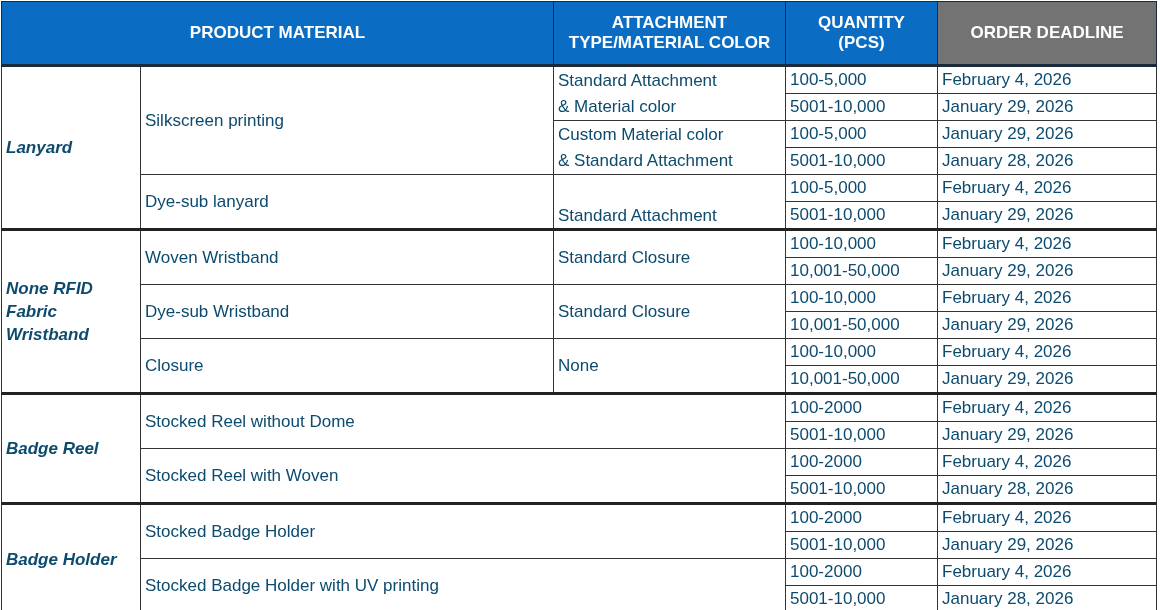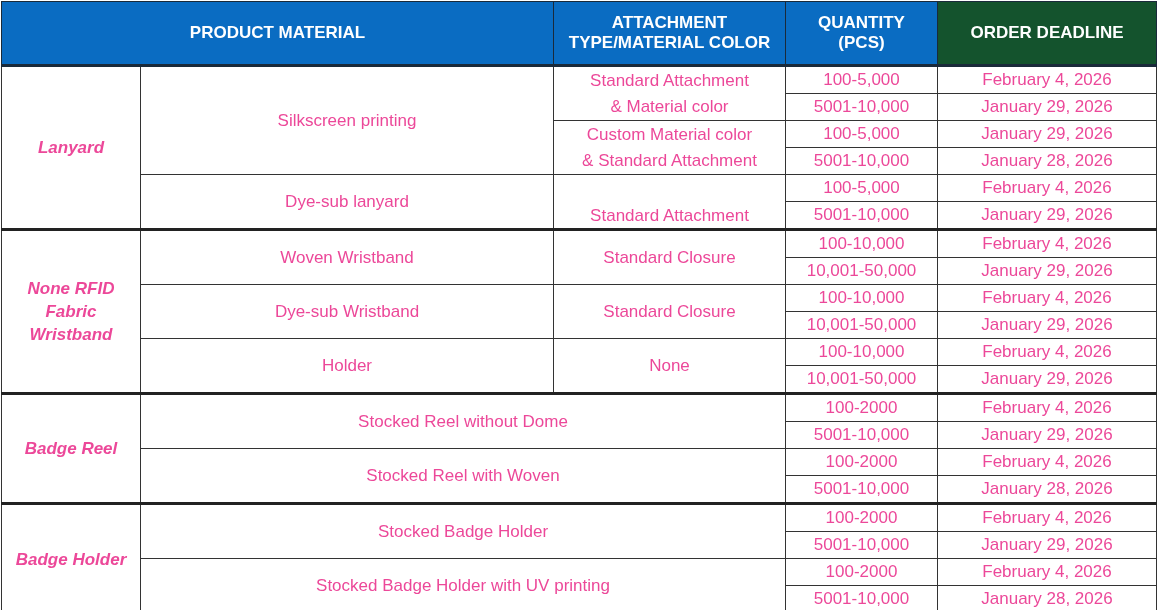--- a/index.html
+++ b/index.html
@@ -21,26 +21,25 @@
     color:#ffffff;
     font-weight:bold;
     font-size:17px;
     line-height:20px;
     text-align:center;
     vertical-align:middle;
     border:1px solid #1a2a3a;
     border-bottom:3px solid #1a2a3a;
     padding:0 4px;
   }
-  th.deadline-head { background:#14532d; }
+  th.deadline-head { background:#737373; }
   td {
     height:26px;
     font-size:17px;
-    color:#ec4899;
-    text-align:center;
+    color:#0c4a6e;
     vertical-align:middle;
     border:1px solid #333333;
     padding:0 4px;
     line-height:24px;
   }
   td.cat { font-weight:bold; font-size:17px; line-height:23px;font-style:italic; }
   td.bt { border-top:3px solid #222222; }
   tr.last td { border-bottom:3px solid #222222; }
   td.sub-bottom { vertical-align:bottom; }
   td.wrap { line-height:26px; }
@@ -112,21 +111,21 @@
       <td rowspan="2">Dye-sub Wristband</td>
       <td rowspan="2">Standard Closure</td>
       <td>100-10,000</td>
       <td>February 4, 2026</td>
     </tr>
     <tr>
       <td>10,001-50,000</td>
       <td>January 29, 2026</td>
     </tr>
     <tr>
-      <td rowspan="2">Holder</td>
+      <td rowspan="2">Closure</td>
       <td rowspan="2">None</td>
       <td>100-10,000</td>
       <td>February 4, 2026</td>
     </tr>
     <tr>
       <td>10,001-50,000</td>
       <td>January 29, 2026</td>
     </tr>
 
     <tr>

